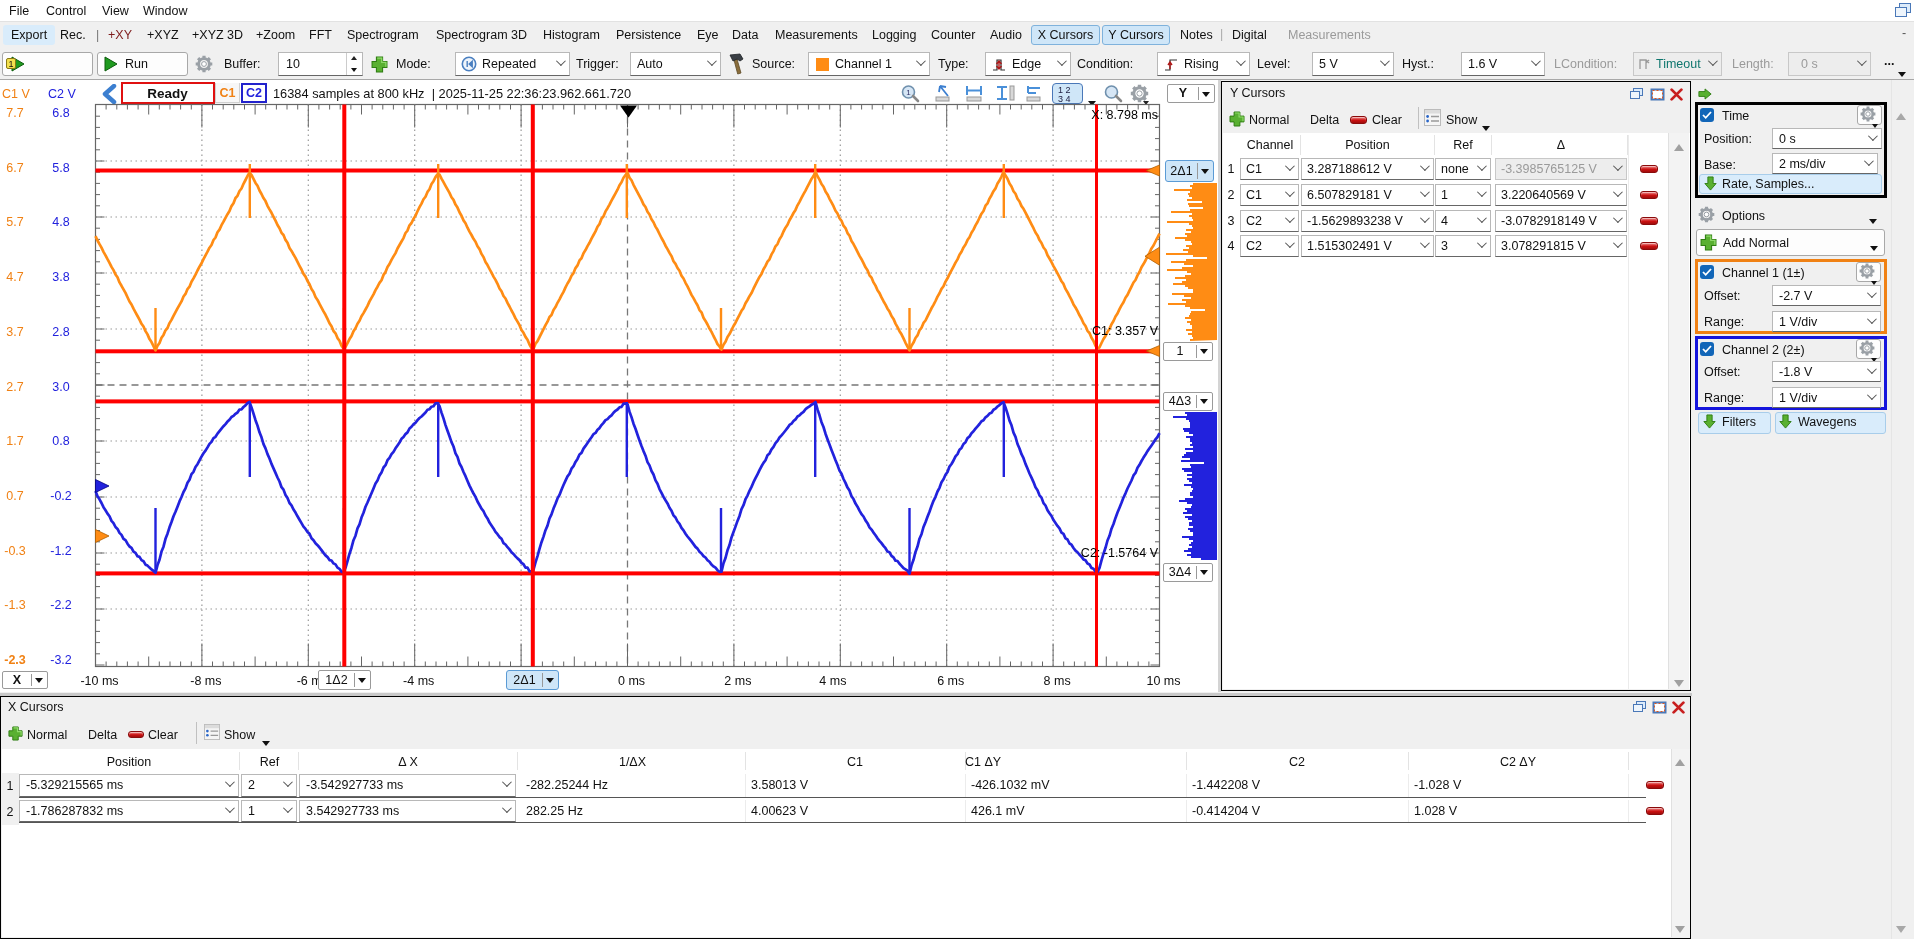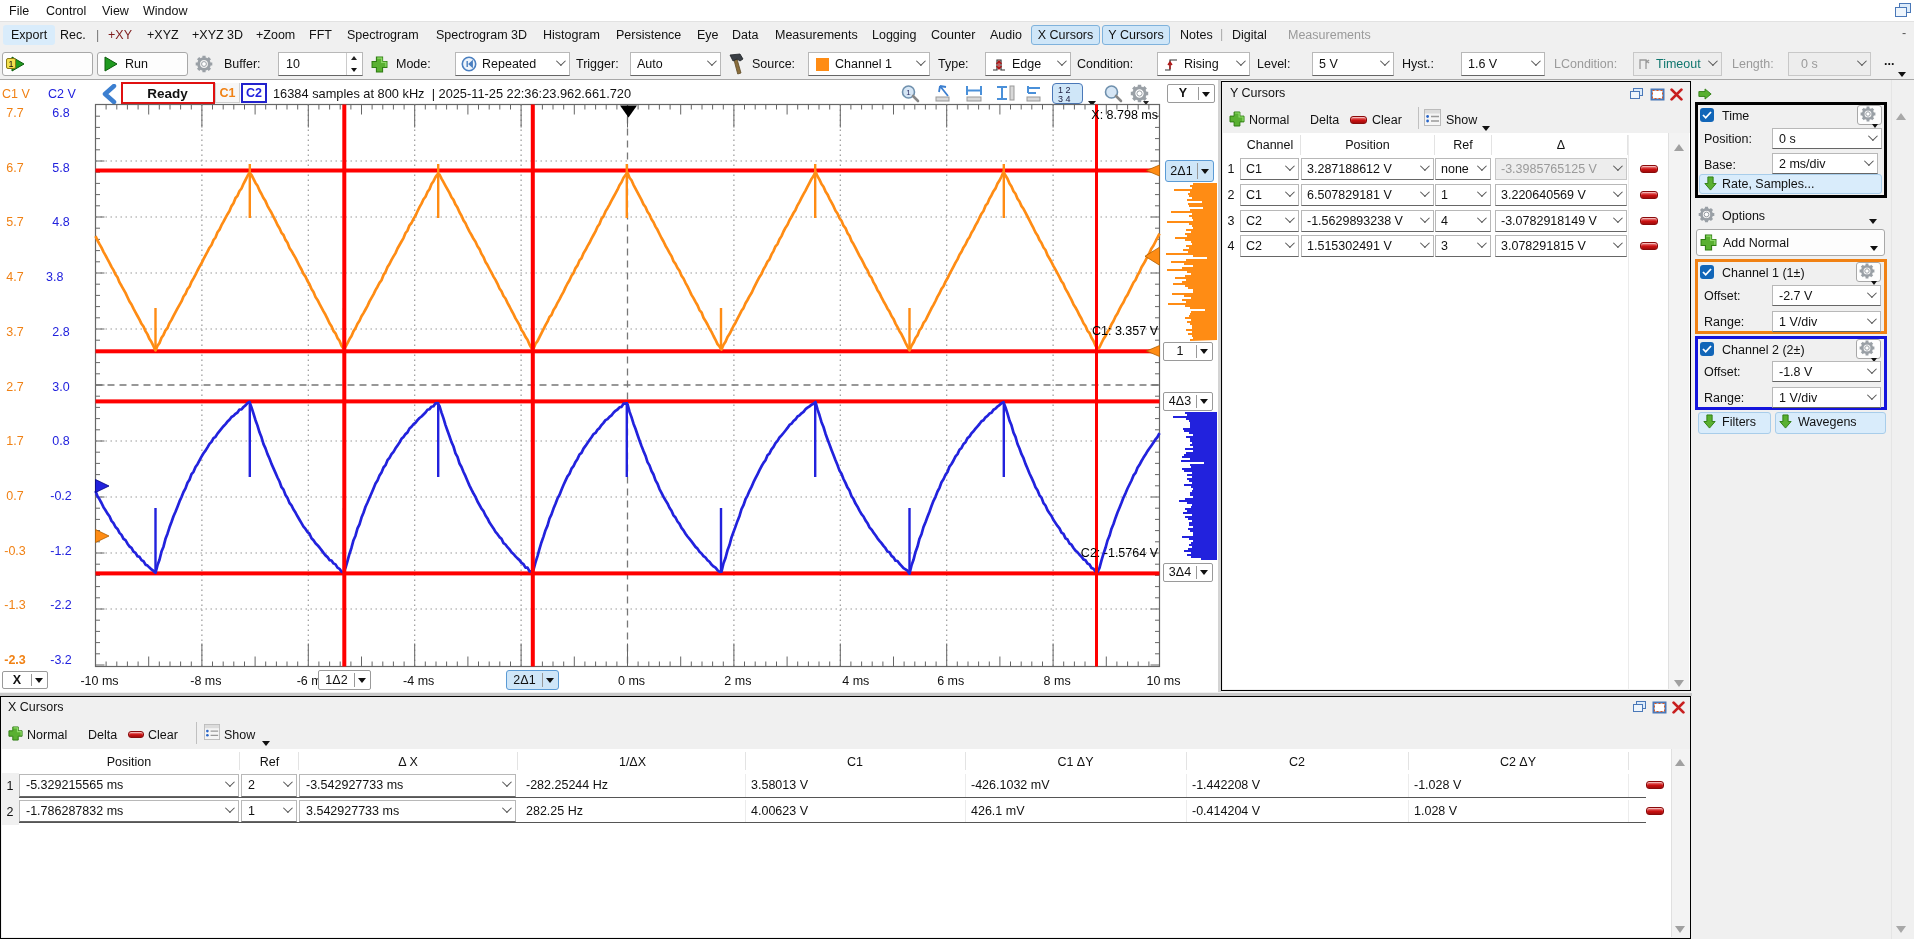--- a/index.html
+++ b/index.html
@@ -248,21 +248,21 @@
     </svg>
     <div class="lbl" style="position:absolute;left:2px;top:87px;color:#f08114;">C1 V</div>
     <div class="lbl" style="position:absolute;left:48px;top:87px;color:#2222dd;">C2 V</div>
     <div class="lbl" style="position:absolute;left:0px;top:106.0px;width:30px;text-align:center;color:#f08114;">7.7</div>
     <div class="lbl" style="position:absolute;left:46px;top:106.0px;width:30px;text-align:center;color:#2222dd;">6.8</div>
     <div class="lbl" style="position:absolute;left:0px;top:160.7px;width:30px;text-align:center;color:#f08114;">6.7</div>
     <div class="lbl" style="position:absolute;left:46px;top:160.7px;width:30px;text-align:center;color:#2222dd;">5.8</div>
     <div class="lbl" style="position:absolute;left:0px;top:215.4px;width:30px;text-align:center;color:#f08114;">5.7</div>
     <div class="lbl" style="position:absolute;left:46px;top:215.4px;width:30px;text-align:center;color:#2222dd;">4.8</div>
     <div class="lbl" style="position:absolute;left:0px;top:270.1px;width:30px;text-align:center;color:#f08114;">4.7</div>
-    <div class="lbl" style="position:absolute;left:46px;top:270.1px;width:30px;color:#2222dd;">3.8</div>
+    <div class="lbl" style="position:absolute;left:46px;top:270.1px;width:30px;text-align:center;color:#2222dd;">3.8</div>
     <div class="lbl" style="position:absolute;left:0px;top:324.8px;width:30px;text-align:center;color:#f08114;">3.7</div>
     <div class="lbl" style="position:absolute;left:46px;top:324.8px;width:30px;text-align:center;color:#2222dd;">2.8</div>
     <div class="lbl" style="position:absolute;left:0px;top:379.5px;width:30px;text-align:center;color:#f08114;">2.7</div>
     <div class="lbl" style="position:absolute;left:46px;top:379.5px;width:30px;text-align:center;color:#2222dd;">3.0</div>
     <div class="lbl" style="position:absolute;left:0px;top:434.20000000000005px;width:30px;text-align:center;color:#f08114;">1.7</div>
     <div class="lbl" style="position:absolute;left:46px;top:434.20000000000005px;width:30px;text-align:center;color:#2222dd;">0.8</div>
     <div class="lbl" style="position:absolute;left:0px;top:488.90000000000003px;width:30px;text-align:center;color:#f08114;">0.7</div>
     <div class="lbl" style="position:absolute;left:46px;top:488.90000000000003px;width:30px;text-align:center;color:#2222dd;">-0.2</div>
     <div class="lbl" style="position:absolute;left:0px;top:543.6px;width:30px;text-align:center;color:#f08114;">-0.3</div>
     <div class="lbl" style="position:absolute;left:46px;top:543.6px;width:30px;text-align:center;color:#2222dd;">-1.2</div>
@@ -270,21 +270,21 @@
     <div class="lbl" style="position:absolute;left:46px;top:598.3px;width:30px;text-align:center;color:#2222dd;">-2.2</div>
     <div class="lbl" style="position:absolute;left:0px;top:653.0px;width:30px;text-align:center;color:#f08114;font-weight:bold;">-2.3</div>
     <div class="lbl" style="position:absolute;left:46px;top:653.0px;width:30px;text-align:center;color:#2222dd;">-3.2</div>
     <div class="lbl" style="position:absolute;left:74.5px;top:674px;width:50px;text-align:center;">-10 ms</div>
     <div class="lbl" style="position:absolute;left:180.89999999999998px;top:674px;width:50px;text-align:center;">-8 ms</div>
     <div class="lbl" style="position:absolute;left:287.29999999999995px;top:674px;width:50px;text-align:center;">-6 ms</div>
     <div class="lbl" style="position:absolute;left:393.7px;top:674px;width:50px;text-align:center;">-4 ms</div>
     <div class="lbl" style="position:absolute;left:500.1px;top:674px;width:50px;text-align:center;">-2 ms</div>
     <div class="lbl" style="position:absolute;left:606.5px;top:674px;width:50px;text-align:center;">0 ms</div>
     <div class="lbl" style="position:absolute;left:712.9px;top:674px;width:50px;text-align:center;">2 ms</div>
-    <div class="lbl" style="position:absolute;left:819.3px;top:674px;width:50px;text-align:right;">4 ms</div>
+    <div class="lbl" style="position:absolute;left:819.3px;top:674px;width:50px;text-align:left;">4 ms</div>
     <div class="lbl" style="position:absolute;left:925.7px;top:674px;width:50px;text-align:center;">6 ms</div>
     <div class="lbl" style="position:absolute;left:1032.1px;top:674px;width:50px;text-align:center;">8 ms</div>
     <div class="lbl" style="position:absolute;left:1138.5px;top:674px;width:50px;text-align:center;">10 ms</div>
     <div class="cbx" style="position:absolute;left:2px;top:671px;width:46px;height:18px;">
       <span style="position:absolute;left:0;right:16px;top:0;bottom:0;text-align:center;line-height:16px;"><b>X</b></span>
       <span style="position:absolute;right:15px;top:2px;bottom:2px;border-left:1px solid #999;"></span>
       <span class="sdown" style="position:absolute;right:4px;top:50%;margin-top:-2px;"></span>
     </div>
     <div class="cbx" style="position:absolute;left:318px;top:670px;width:53px;height:20px;">
       <span style="position:absolute;left:0;right:16px;top:0;bottom:0;text-align:center;line-height:18px;">1Δ2</span>
@@ -574,21 +574,21 @@
     <div style="position:absolute;left:19px;top:755px;width:220px;text-align:center;">Position</div>
     <div style="position:absolute;left:239px;top:752px;width:1px;height:18px;background:#e3e3e3;"></div>
     <div style="position:absolute;left:241px;top:755px;width:57px;text-align:center;">Ref</div>
     <div style="position:absolute;left:298px;top:752px;width:1px;height:18px;background:#e3e3e3;"></div>
     <div style="position:absolute;left:299px;top:755px;width:218px;text-align:center;">Δ X</div>
     <div style="position:absolute;left:517px;top:752px;width:1px;height:18px;background:#e3e3e3;"></div>
     <div style="position:absolute;left:520px;top:755px;width:225px;text-align:center;">1/ΔX</div>
     <div style="position:absolute;left:745px;top:752px;width:1px;height:18px;background:#e3e3e3;"></div>
     <div style="position:absolute;left:745px;top:755px;width:220px;text-align:center;">C1</div>
     <div style="position:absolute;left:965px;top:752px;width:1px;height:18px;background:#e3e3e3;"></div>
-    <div style="position:absolute;left:965px;top:755px;width:221px;text-align:center;">C1 ΔY</div>
+    <div style="position:absolute;left:965px;top:755px;width:221px;text-align:left;">C1 ΔY</div>
     <div style="position:absolute;left:1186px;top:752px;width:1px;height:18px;background:#e3e3e3;"></div>
     <div style="position:absolute;left:1186px;top:755px;width:222px;text-align:center;">C2</div>
     <div style="position:absolute;left:1408px;top:752px;width:1px;height:18px;background:#e3e3e3;"></div>
     <div style="position:absolute;left:1408px;top:755px;width:220px;text-align:center;">C2 ΔY</div>
     <div style="position:absolute;left:1628px;top:752px;width:1px;height:18px;background:#e3e3e3;"></div>
     <div style="position:absolute;left:1.5px;top:773.0px;width:17px;height:26px;background:#f0f0f0;"></div>
     <div style="position:absolute;left:1.5px;top:779.0px;width:17px;text-align:center;">1</div>
     <div class="cb" style="position:absolute;left:19px;top:774.0px;width:220px;height:22.5px;">
       <span style="position:absolute;left:6px;top:50%;transform:translateY(-50%);white-space:nowrap;">-5.329215565 ms</span>
       <span class="chev" style="position:absolute;right:6px;top:50%;margin-top:-5px;"></span>

